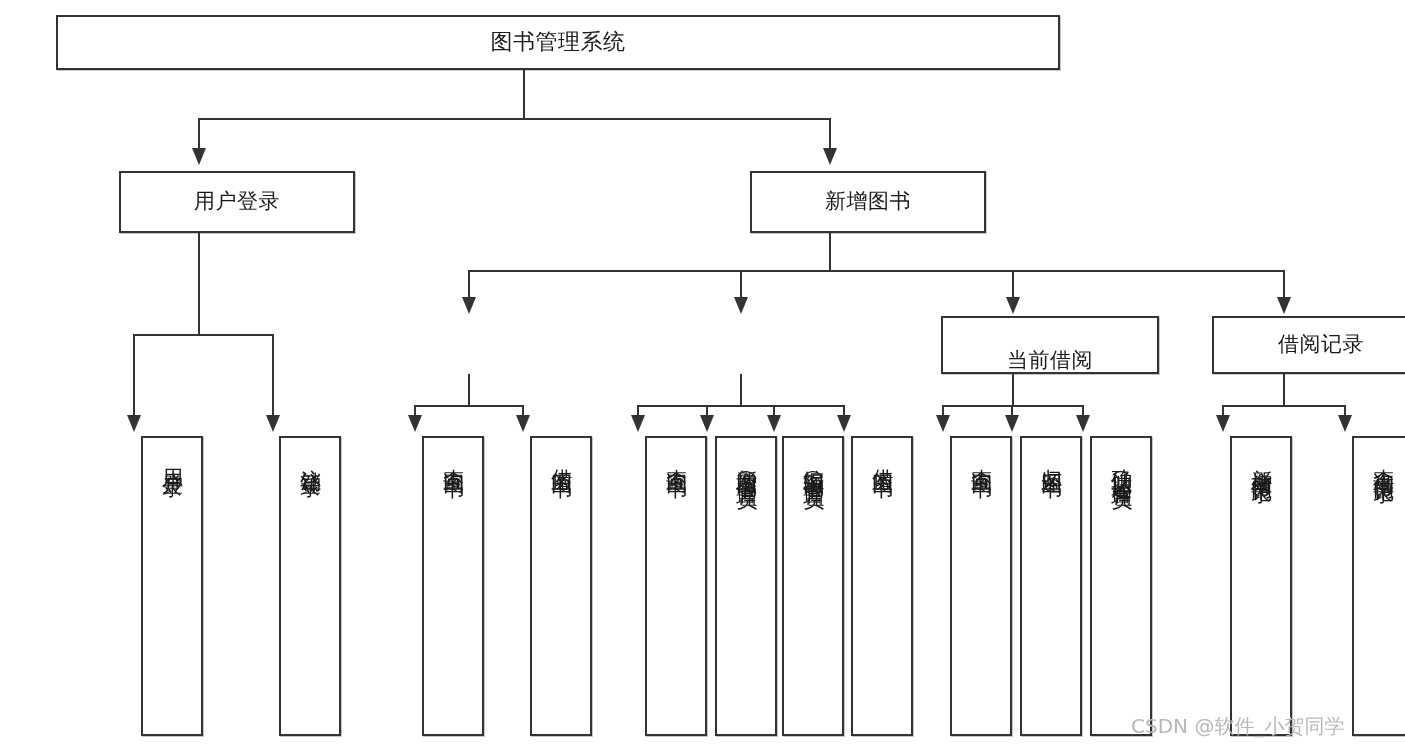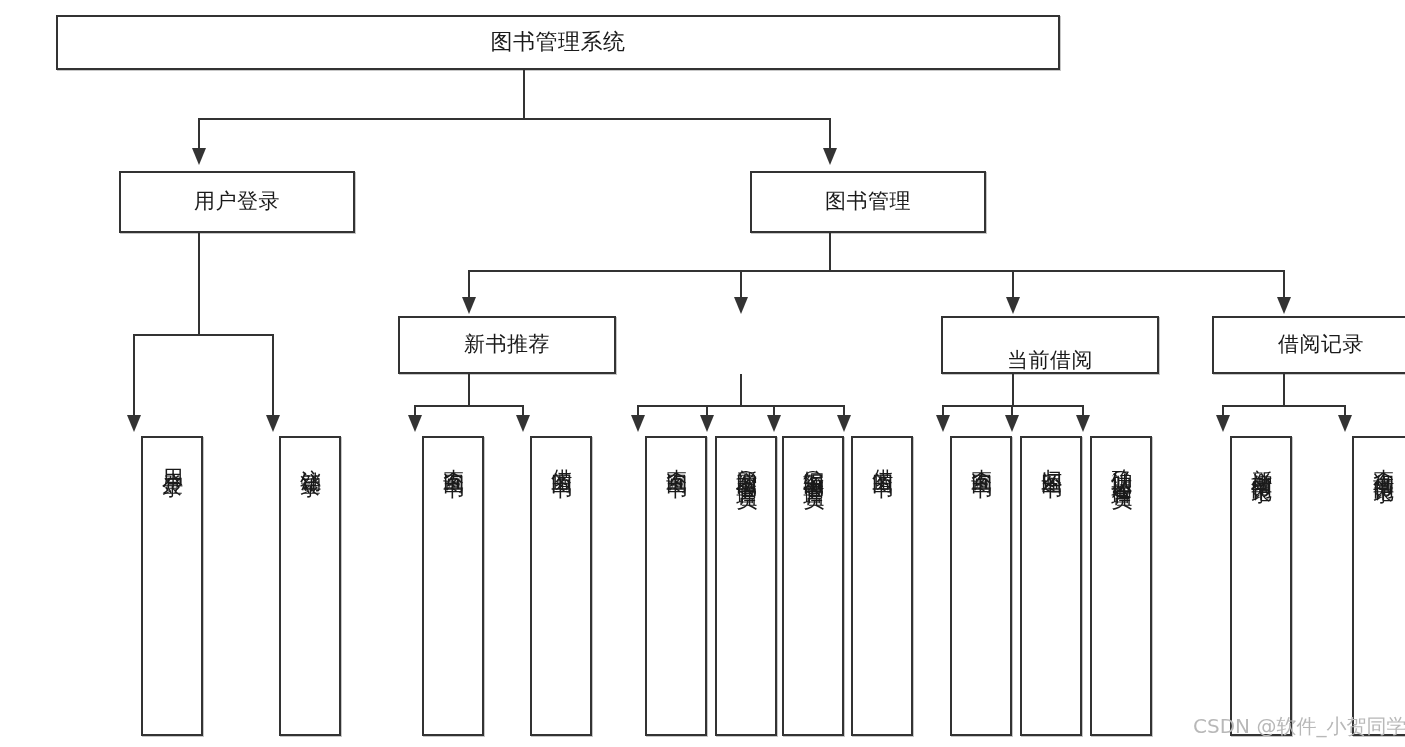--- a/index.html
+++ b/index.html
@@ -94,44 +94,41 @@
   <div class="conn vline" style="left:198px; top:118px; width:2px; height:32px;"></div>
   <div class="arrow" style="left:192px; top:148px;"></div>
   <div class="conn vline" style="left:829px; top:118px; width:2px; height:32px;"></div>
   <div class="arrow" style="left:823px; top:148px;"></div>
 
   <div class="node h" style="left:81px; top:171px; width:236px; height:62px;">
     <span class="label">用户登录</span>
   </div>
 
   <div class="node h" style="left:712px; top:171px; width:236px; height:62px;">
-    <span class="label">图书管理</span>
+    <span class="label">新增图书</span>
   </div>
 
   <div class="conn vline" style="left:198px; top:233px; width:2px; height:102px;"></div>
   <div class="conn hline" style="left:133px; top:334px; width:141px; height:2px;"></div>
   <div class="conn vline" style="left:133px; top:334px; width:2px; height:82px;"></div>
   <div class="arrow" style="left:127px; top:415px;"></div>
   <div class="conn vline" style="left:272px; top:334px; width:2px; height:82px;"></div>
   <div class="arrow" style="left:266px; top:415px;"></div>
 
   <div class="conn vline" style="left:829px; top:233px; width:2px; height:38px;"></div>
   <div class="conn hline" style="left:468px; top:270px; width:817px; height:2px;"></div>
   <div class="conn vline" style="left:468px; top:270px; width:2px; height:28px;"></div>
   <div class="arrow" style="left:462px; top:297px;"></div>
   <div class="conn vline" style="left:740px; top:270px; width:2px; height:28px;"></div>
   <div class="arrow" style="left:734px; top:297px;"></div>
   <div class="conn vline" style="left:1012px; top:270px; width:2px; height:28px;"></div>
   <div class="arrow" style="left:1006px; top:297px;"></div>
   <div class="conn vline" style="left:1283px; top:270px; width:2px; height:28px;"></div>
   <div class="arrow" style="left:1277px; top:297px;"></div>
 
-  <div class="node h" style="left:360px; top:316px; width:218px; height:58px;">
-    <span class="label">新书推荐</span>
-  </div>
   <div class="node h" style="left:903px; top:316px; width:218px; height:58px;align-items:flex-end;">
     <span class="label">当前借阅</span>
   </div>
   <div class="node h" style="left:1174px; top:316px; width:218px; height:58px;">
     <span class="label">借阅记录</span>
   </div>
 
   <div class="conn vline" style="left:468px; top:374px; width:2px; height:32px;"></div>
   <div class="conn hline" style="left:414px; top:405px; width:110px; height:2px;"></div>
   <div class="conn vline" style="left:414px; top:405px; width:2px; height:12px;"></div>
@@ -203,15 +200,15 @@
     <span class="label">确认归还（管理员）</span>
   </div>
 
   <div class="node v" style="left:1192px; top:436px; width:62px; height:300px;">
     <span class="label">新增借阅记录</span>
   </div>
   <div class="node v" style="left:1314px; top:436px; width:62px; height:300px;">
     <span class="label">查询借阅记录</span>
   </div>
 
-  <div id="watermark" style="left:1193px; top:713px;">CSDN @软件_小贺同学</div>
+  <div id="watermark" style="left:1131px; top:713px;">CSDN @软件_小贺同学</div>
 
 </div>
 
 </body></html>

